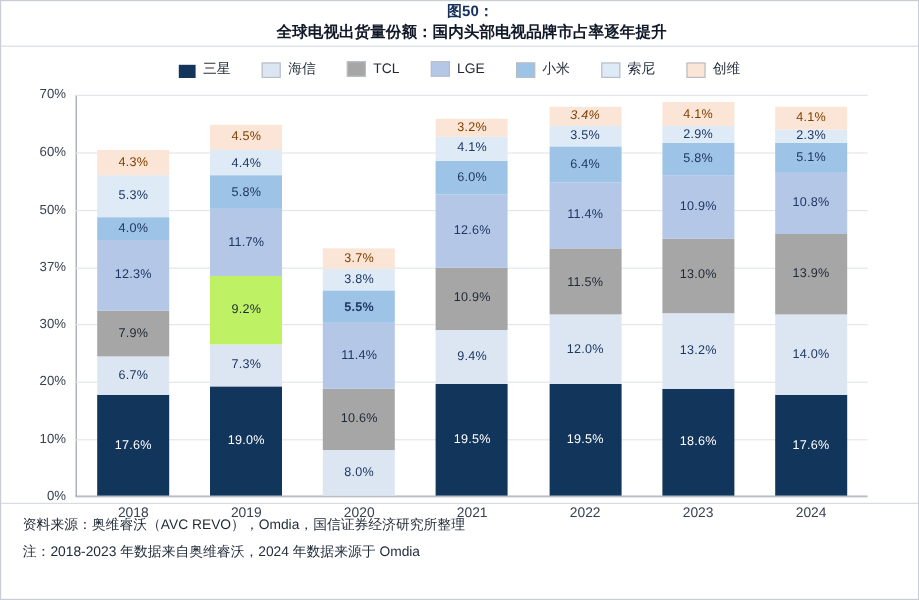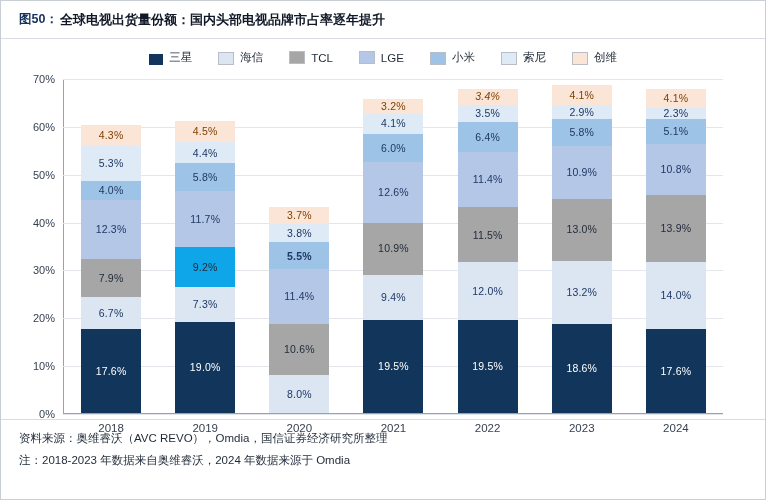--- a/index.html
+++ b/index.html
@@ -26,20 +26,21 @@
     position: absolute;
     left: 0;
     top: 0;
     width: 100%;
     height: 38px;
     display: flex;
     align-items: center;
     box-sizing: border-box;
     padding-left: 18px;
     border-bottom: 1px solid #d8dce2;
+    flex-direction: column;
   }
   .title-tag {
     font-size: 12.5px;
     color: #16325c;
     font-weight: bold;
     letter-spacing: 0px;
   }
   .title-text {
     font-size: 13px;
     color: #111827;
@@ -229,21 +230,21 @@
       <div class="gridlines">
           <div class="gridline" style="top: 335px;"></div>
           <div class="y-tick" style="top: 335px;">0%</div>
           <div class="gridline" style="top: 287.143px;"></div>
           <div class="y-tick" style="top: 287.143px;">10%</div>
           <div class="gridline" style="top: 239.286px;"></div>
           <div class="y-tick" style="top: 239.286px;">20%</div>
           <div class="gridline" style="top: 191.429px;"></div>
           <div class="y-tick" style="top: 191.429px;">30%</div>
           <div class="gridline" style="top: 143.571px;"></div>
-          <div class="y-tick" style="top: 143.571px;">40%</div>
+          <div class="y-tick" style="top: 143.571px;">37%</div>
           <div class="gridline" style="top: 95.7143px;"></div>
           <div class="y-tick" style="top: 95.7143px;">50%</div>
           <div class="gridline" style="top: 47.8571px;"></div>
           <div class="y-tick" style="top: 47.8571px;">60%</div>
           <div class="gridline" style="top: 0px;"></div>
           <div class="y-tick" style="top: 0px;">70%</div>
         </div>
       <div class="bars">
           <div class="bar-col">
             <div class="seg" style="height: 84.2286px; background: rgb(18, 53, 91);">
@@ -268,21 +269,21 @@
               <span class="seg-label" style="color: rgb(127, 63, 0);">4.3%</span>
             </div>
           </div>
           <div class="bar-col">
             <div class="seg" style="height: 90.9286px; background: rgb(18, 53, 91);">
               <span class="seg-label" style="color: rgb(255, 255, 255);">19.0%</span>
             </div>
             <div class="seg" style="height: 34.9357px; background: rgb(220, 230, 242);">
               <span class="seg-label" style="color: rgb(31, 56, 100);">7.3%</span>
             </div>
-            <div class="seg" style="height: 40px; background: #0ea5e9;">
+            <div class="seg" style="height: 57px; background: #bef264;">
               <span class="seg-label" style="color: rgb(31, 41, 55);">9.2%</span>
             </div>
             <div class="seg" style="height: 55.9929px; background: rgb(180, 199, 231);">
               <span class="seg-label" style="color: rgb(31, 56, 100);">11.7%</span>
             </div>
             <div class="seg" style="height: 27.7571px; background: rgb(157, 195, 230);">
               <span class="seg-label" style="color: rgb(31, 56, 100);">5.8%</span>
             </div>
             <div class="seg" style="height: 21.0571px; background: rgb(222, 234, 246);">
               <span class="seg-label" style="color: rgb(31, 56, 100);">4.4%</span>

